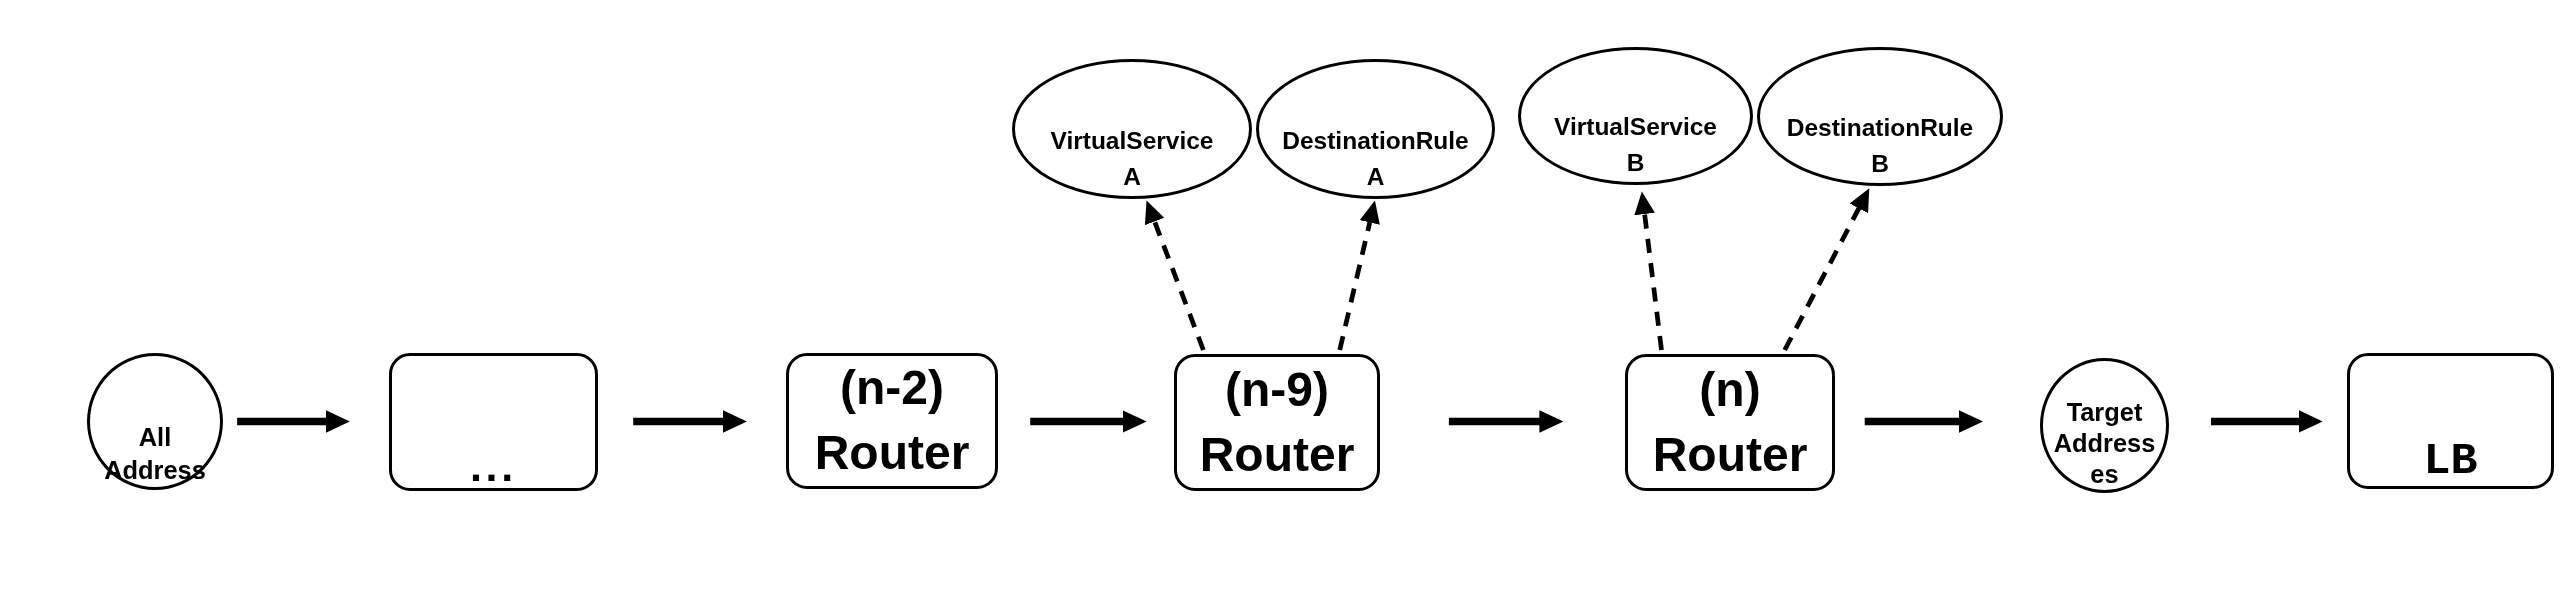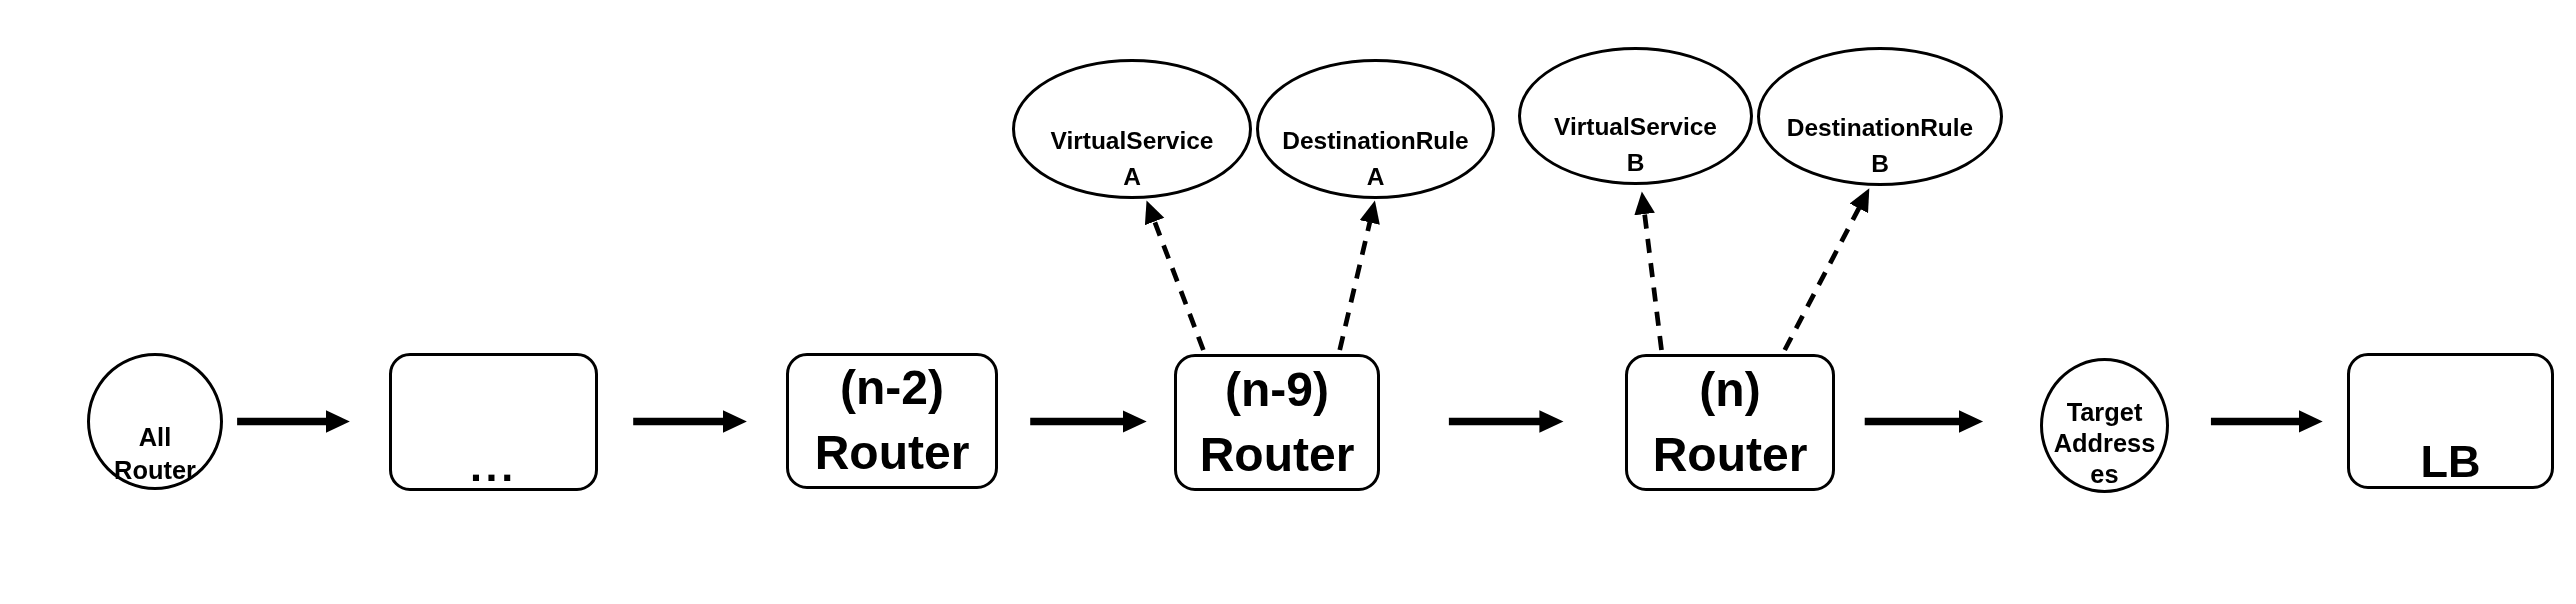--- a/index.html
+++ b/index.html
@@ -77,21 +77,21 @@
     <span class="node-label tiny-label">VirtualService
 B</span>
   </div>
   <div class="node ellipse" style="left:1757px; top:47px; width:246px; height:139px;">
     <span class="node-label tiny-label">DestinationRule
 B</span>
   </div>
 
   <div class="node ellipse" style="left:87px; top:353px; width:136px; height:137px;">
     <span class="node-label small-label">All
-Router</span>
+Address</span>
   </div>
   <div class="node rect" style="left:389px; top:353px; width:209px; height:138px;">
     <span class="node-label dots-label">...</span>
   </div>
   <div class="node rect" style="left:786px; top:353px; width:212px; height:136px;">
     <span class="node-label router-label">(n-2)
 Router</span>
   </div>
   <div class="node rect" style="left:1174px; top:354px; width:206px; height:137px;">
     <span class="node-label router-label">(n-9)
@@ -99,18 +99,18 @@
   </div>
   <div class="node rect" style="left:1625px; top:354px; width:210px; height:137px;">
     <span class="node-label router-label">(n)
 Router</span>
   </div>
   <div class="node ellipse" style="left:2040px; top:358px; width:129px; height:135px;">
     <span class="node-label target-label">Target
 Address
 es</span>
   </div>
-  <div class="node rect" style="left:2347px; top:353px; width:207px; height:136px;">
+  <div class="node rect" style="left:2347px; top:353px; width:207px; height:136px;font-family:Liberation Mono, monospace;">
     <span class="node-label lb-label">LB</span>
   </div>
 
 </div>
 
 
 </body></html>

